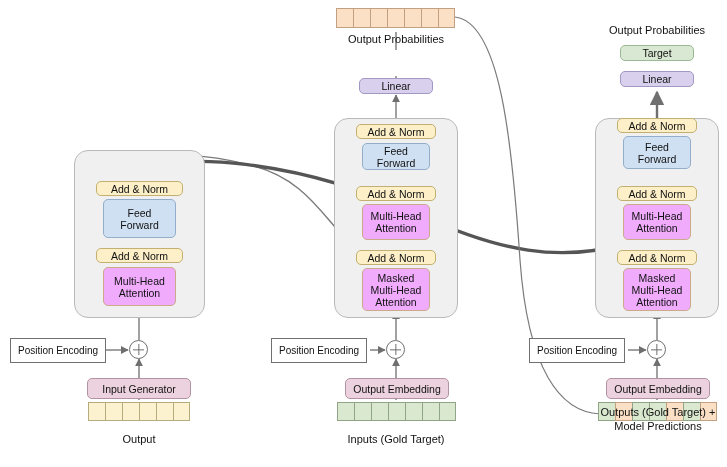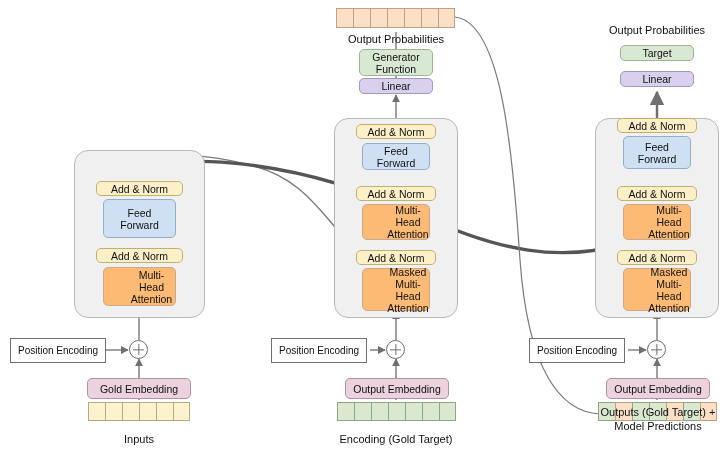--- a/index.html
+++ b/index.html
@@ -34,21 +34,21 @@
     display: flex;
     align-items: center;
     justify-content: center;
     text-align: center;
     font-size: 10.5px;
     line-height: 12px;
     color: #111;
     white-space: pre-line;
   }
   .node.addnorm { background: #fdf0c8; border-color: #c3b070; }
-  .node.attn    { background: #fdba74; border-color: #cda98b; padding-left: 24px; }
+  .node.attn    { background: #f0abfc; border-color: #cda98b; }
   .node.ff      { background: #cfe0f2; border-color: #93aecb; }
   .node.embed   { background: #ecd2de; border-color: #b393a3; }
   .node.linear  { background: #d8d0ec; border-color: #a397c4; }
   .node.gen     { background: #d9e8d2; border-color: #9bb894; }
   .node.plain   { background: #ffffff; border-color: #707070; border-radius: 0; }
 
   
   .tokens { display: flex; }
   .tokens .cell {
     border: 1px solid #8c8c72;
@@ -165,47 +165,45 @@
 
   <div class="abs node addnorm" style="left:96px; top:248px; width:87px; height:15px;">Add &amp; Norm</div>
 
   <div class="abs node attn" style="left:103px; top:267px; width:73px; height:39px;">Multi-Head
 Attention</div>
 
   <div class="abs node plain" style="left:10px; top:338px; width:96px; height:25px; font-size:10px;">Position Encoding</div>
 
   <div class="abs plus-op" style="left:129px; top:340px;"></div>
 
-  <div class="abs node embed" style="left:87px; top:378px; width:104px; height:21px;">Gold Embedding</div>
+  <div class="abs node embed" style="left:87px; top:378px; width:104px; height:21px;">Input Generator</div>
 
   <div class="abs tokens" style="left:88px; top:402px; width:102px; height:19px;">
     <div class="cell yellow" style="width:17px;"></div>
     <div class="cell yellow" style="width:17px;"></div>
     <div class="cell yellow" style="width:17px;"></div>
     <div class="cell yellow" style="width:17px;"></div>
     <div class="cell yellow" style="width:17px;"></div>
     <div class="cell yellow" style="width:17px;"></div>
   </div>
 
-  <div class="abs caption" style="left:79px; top:432px; width:120px;">Inputs</div>
+  <div class="abs caption" style="left:79px; top:432px; width:120px;">Output</div>
 
   <div class="abs tokens" style="left:336px; top:8px; width:119px; height:20px;">
     <div class="cell orange" style="width:17px;"></div>
     <div class="cell orange" style="width:17px;"></div>
     <div class="cell orange" style="width:17px;"></div>
     <div class="cell orange" style="width:17px;"></div>
     <div class="cell orange" style="width:17px;"></div>
     <div class="cell orange" style="width:17px;"></div>
     <div class="cell orange" style="width:17px;"></div>
   </div>
 
   <div class="abs caption" style="left:332px; top:32px; width:128px;">Output Probabilities</div>
 
-  <div class="abs node gen" style="left:359px; top:49px; width:74px; height:27px;">Generator
-Function</div>
 
   <div class="abs node linear" style="left:359px; top:78px; width:74px; height:16px;">Linear</div>
 
   <div class="abs stack-panel" style="left:334px; top:118px; width:124px; height:200px;"></div>
 
   <div class="abs node addnorm" style="left:356px; top:124px; width:80px; height:15px;">Add &amp; Norm</div>
 
   <div class="abs node ff" style="left:362px; top:143px; width:68px; height:27px;">Feed
 Forward</div>
 
@@ -229,21 +227,21 @@
   <div class="abs tokens" style="left:337px; top:402px; width:119px; height:19px;">
     <div class="cell green" style="width:17px;"></div>
     <div class="cell green" style="width:17px;"></div>
     <div class="cell green" style="width:17px;"></div>
     <div class="cell green" style="width:17px;"></div>
     <div class="cell green" style="width:17px;"></div>
     <div class="cell green" style="width:17px;"></div>
     <div class="cell green" style="width:17px;"></div>
   </div>
 
-  <div class="abs caption" style="left:330px; top:432px; width:132px;">Encoding (Gold Target)</div>
+  <div class="abs caption" style="left:330px; top:432px; width:132px;">Inputs (Gold Target)</div>
 
   <div class="abs caption" style="left:593px; top:23px; width:128px;">Output Probabilities</div>
 
   <div class="abs node gen" style="left:620px; top:45px; width:74px; height:16px;">Target</div>
 
   <div class="abs node linear" style="left:620px; top:71px; width:74px; height:16px;">Linear</div>
 
   <div class="abs stack-panel" style="left:595px; top:118px; width:124px; height:200px;"></div>
 
   <div class="abs node addnorm" style="left:617px; top:118px; width:80px; height:15px;">Add &amp; Norm</div>

